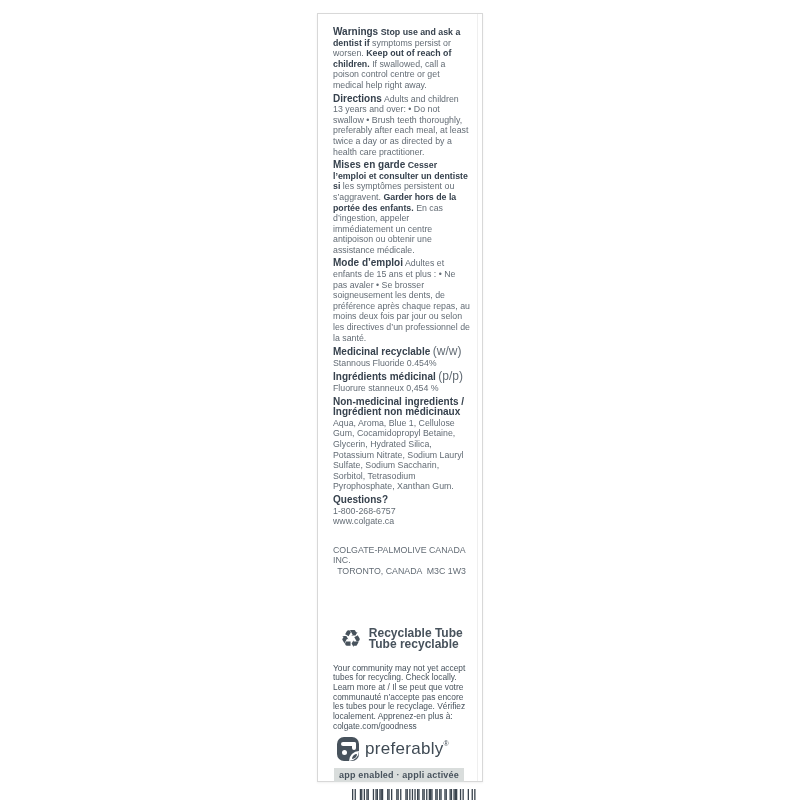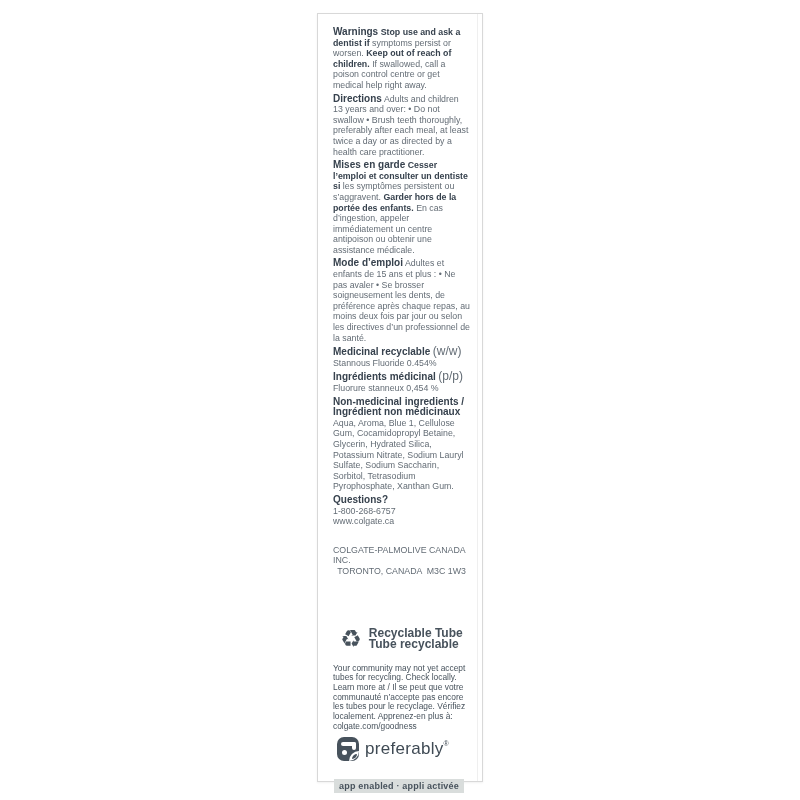--- a/index.html
+++ b/index.html
@@ -45,21 +45,21 @@
   .sl-icon{position:relative;width:22px;height:24px;background:var(--slate);border-radius:7px;flex:none;}
   .sl-band{position:absolute;left:3.5px;right:3.5px;top:4.5px;height:4px;background:#fff;border-radius:3px;}
   .sl-band::after{content:'';position:absolute;right:0;top:0;width:4px;height:8.5px;background:#fff;border-radius:3px;}
   .sl-dot{position:absolute;left:5px;top:12.5px;width:5px;height:5px;background:#fff;border-radius:50%;}
   .sl-leaf{position:absolute;right:0px;bottom:0px;width:10px;height:10px;background:#fff;border-radius:100% 0 100% 0;}
   .sl-leaf::after{content:'';position:absolute;left:2.5px;top:2.5px;width:5px;height:5px;background:var(--slate);border-radius:100% 0 100% 0;}
   .sl-brand{font-size:17px;color:#3f4a54;letter-spacing:0.3px;}
   .sl-reg{font-size:7px;vertical-align:8px;color:#3f4a54;}
 
   .sl-bar{
-    margin-top:18px;margin-left:1px;width:130px;height:14px;line-height:14px;
+    margin-top:7px;margin-left:1px;width:130px;height:14px;line-height:14px;
     background:var(--bar-bg);color:var(--slate);
     font-size:9px;font-weight:700;text-align:center;letter-spacing:0.2px;
   }
 
   .barcode-wrap{margin-top:7px;margin-left:11px;}
 </style>
 </head>
 <body>
 
 <div class="stage">

